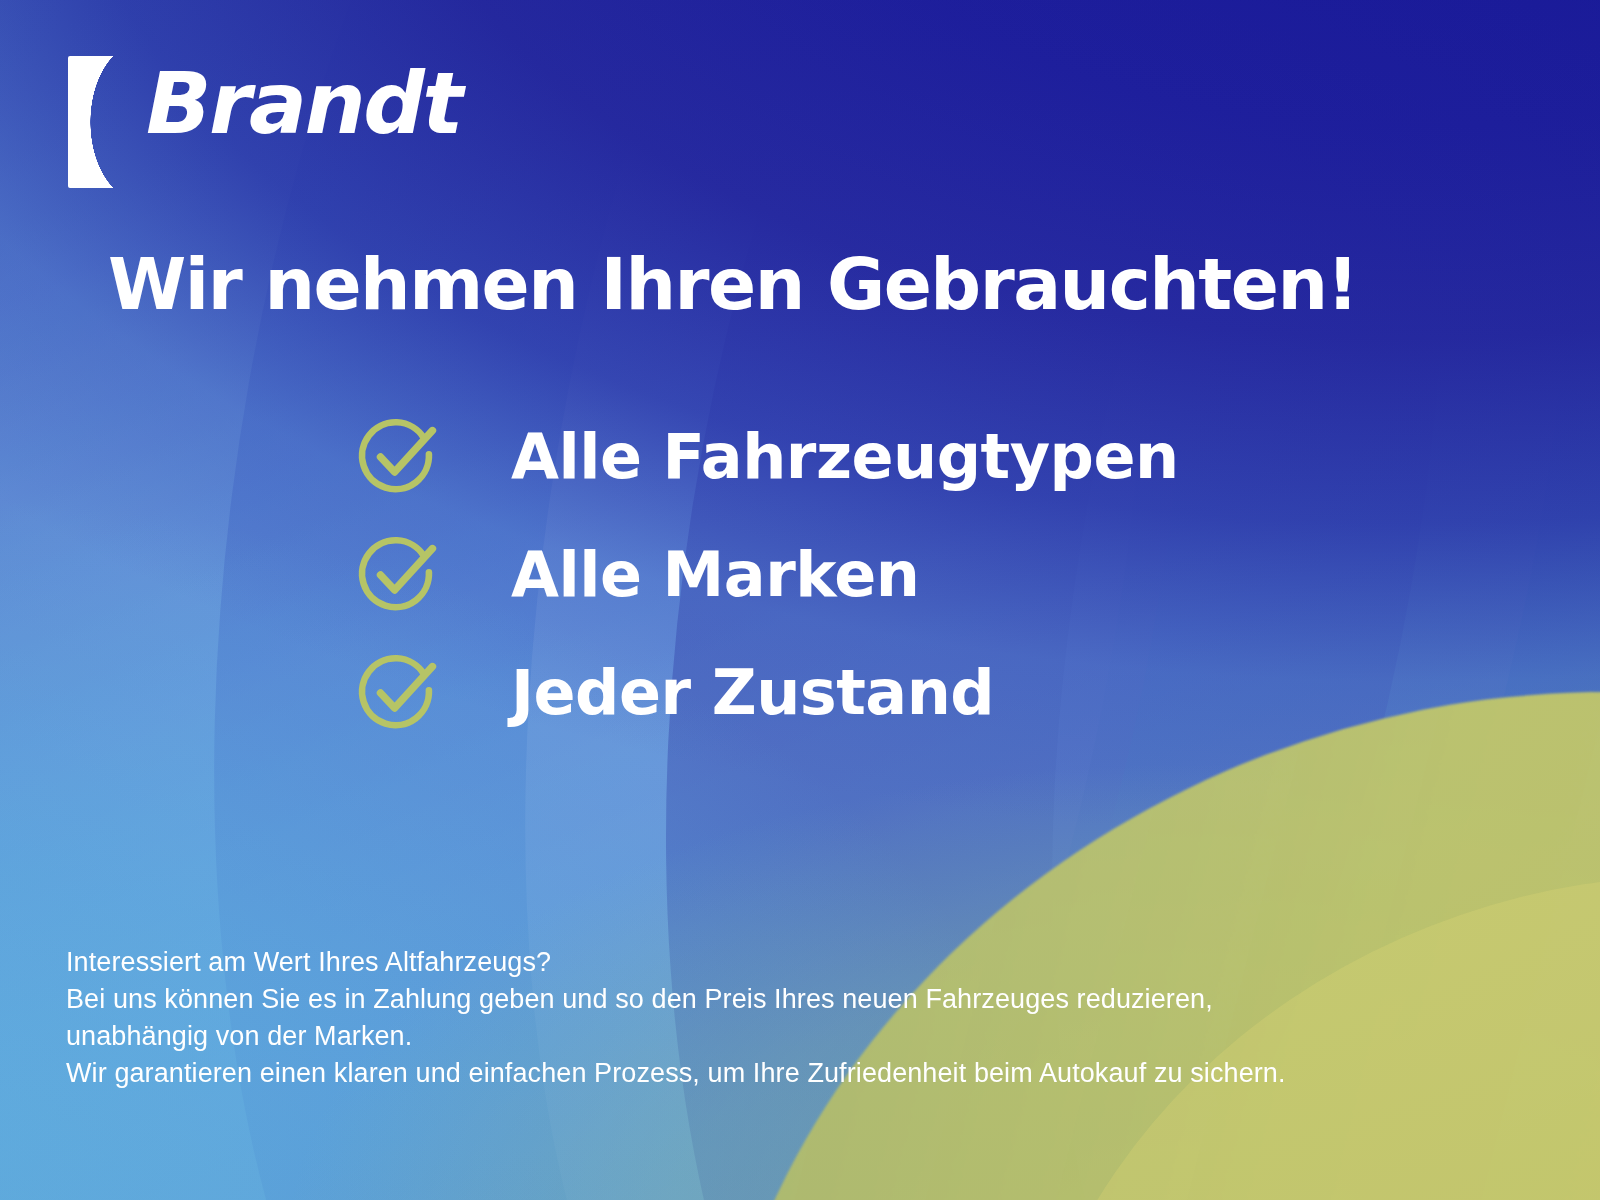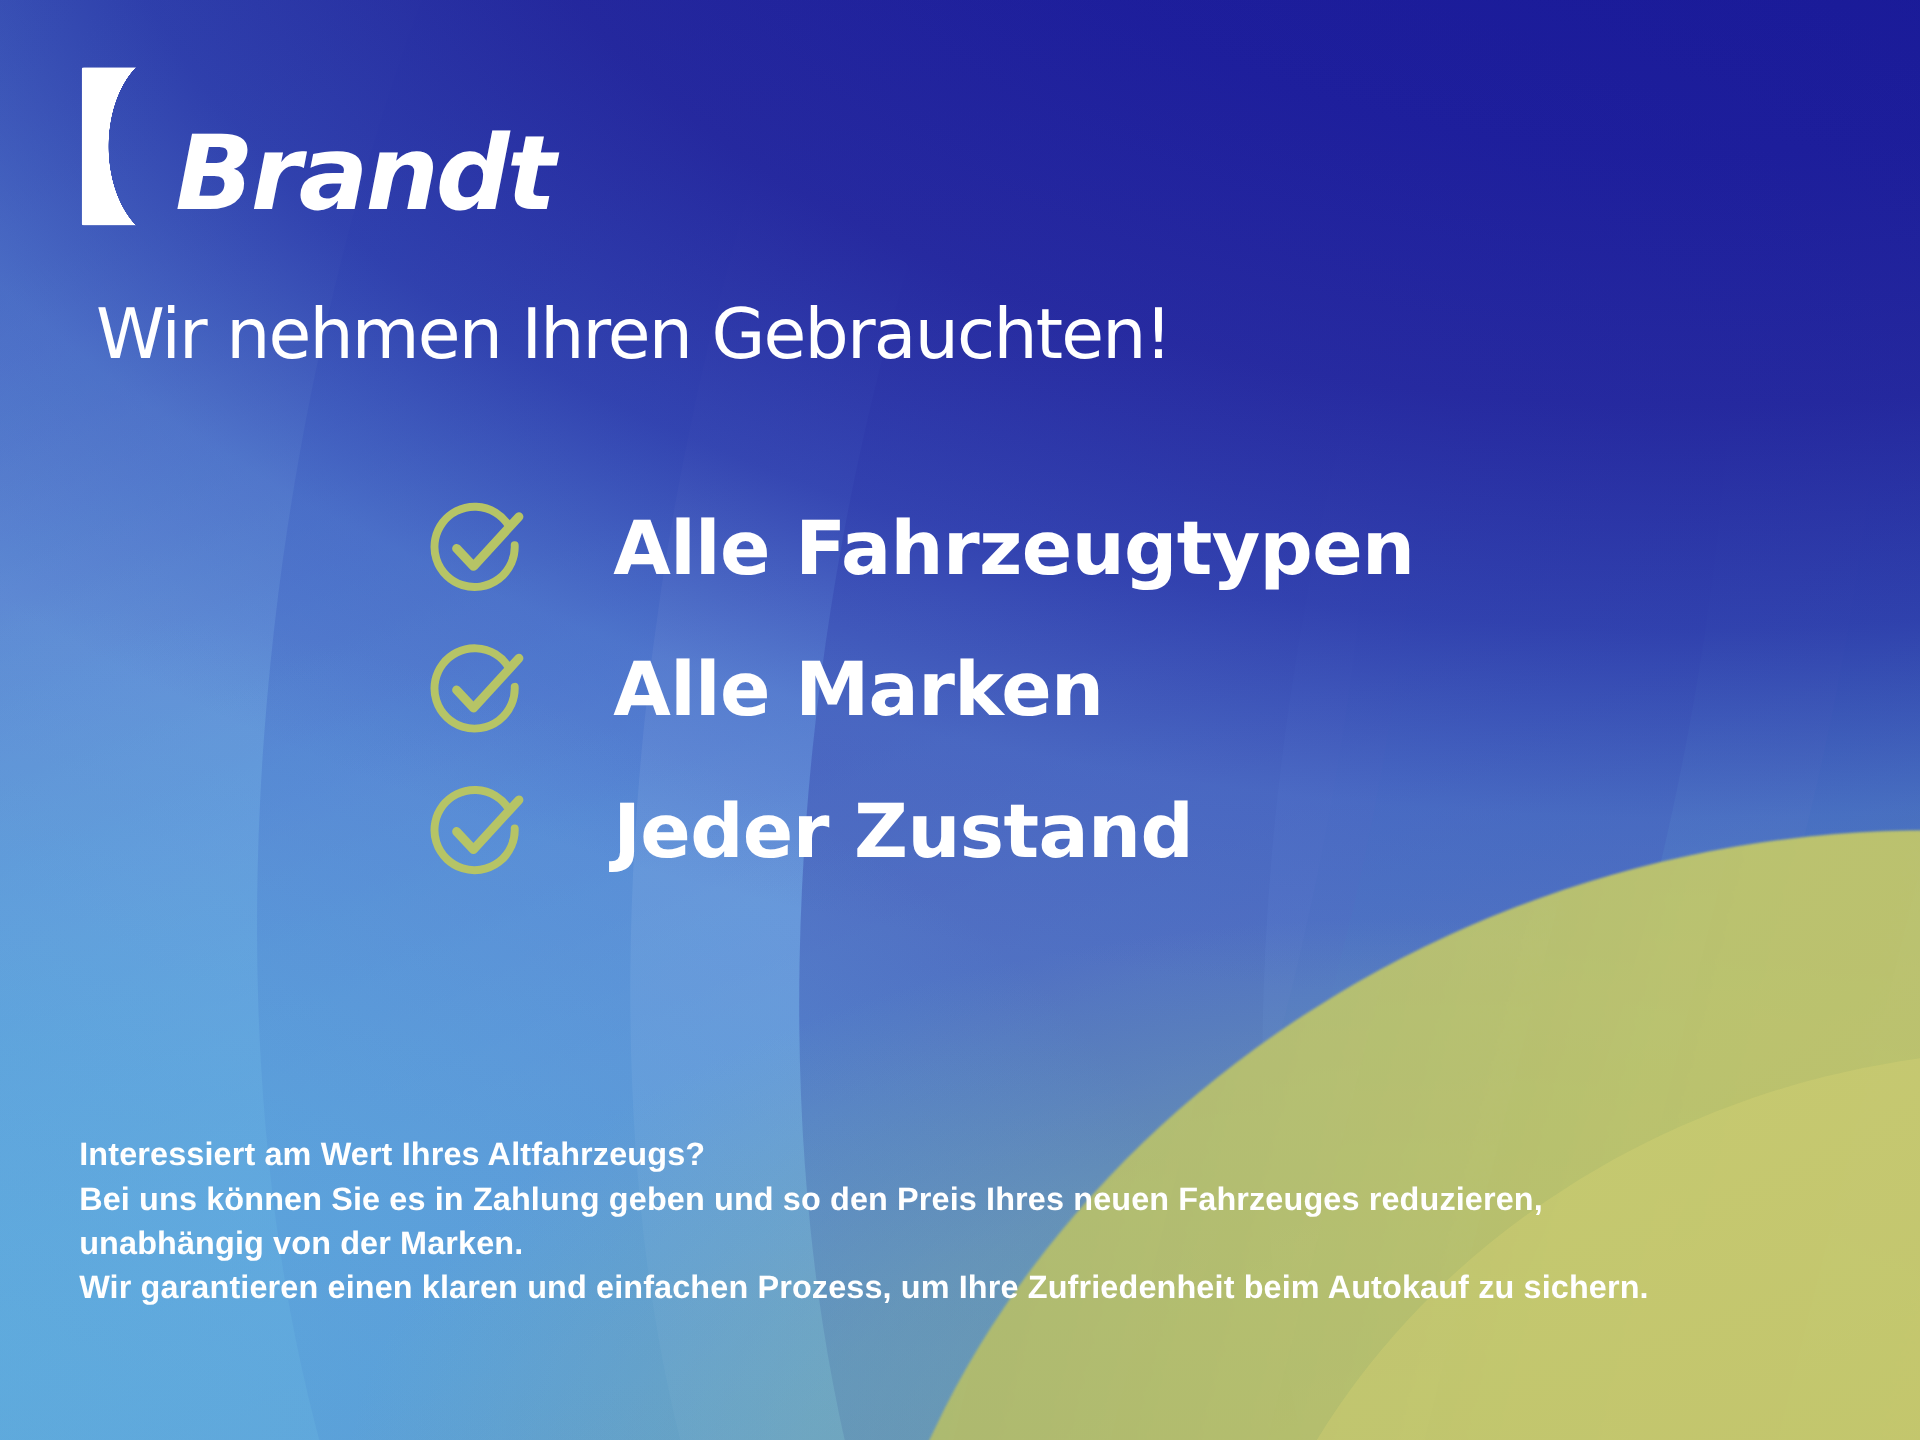--- a/index.html
+++ b/index.html
@@ -143,21 +143,21 @@
   }
 
   
   .content { position:absolute; inset:0; }
 
   
   .logo {
     position:absolute;
     left:68px; top:56px;
     display:flex;
-    align-items:flex-end;
+    align-items:flex-start;
     gap:10px;
   }
   .logo-mark {
     position:relative;
     width:72px; height:132px;
     flex:0 0 auto;
   }
   .logo-mark .bar {
     position:absolute;
     left:0; top:0;
@@ -179,26 +179,26 @@
     font-style:italic;
     letter-spacing:-2.5px;
     line-height:1;
     margin-left:-4px;
     margin-top:4px;
   }
 
   
   .headline {
     position:absolute;
-    left:80px; top:248px;
+    left:108px; top:248px;
     width:1420px;
     color:#ffffff;
     font-family:"DejaVu Sans", sans-serif;
-    font-size:58px;
-    font-weight:400;
+    font-size:71px;
+    font-weight:700;
     letter-spacing:-1.5px;
     line-height:1.05;
     white-space:nowrap;
   }
 
   
   .checklist {
     position:absolute;
     left:355px; top:398px;
     width:1150px;
@@ -225,21 +225,21 @@
   }
 
   
   .paragraph {
     position:absolute;
     left:66px; top:944px;
     width:1480px;
     color:#ffffff;
     font-family:"Liberation Sans", sans-serif;
     font-size:27px;
-    font-weight:700;
+    font-weight:400;
     line-height:37px;
     letter-spacing:0.1px;
   }
   .paragraph p { white-space:nowrap; }
 </style>
 </head>
 <body>
 
 <div id="poster">
 

